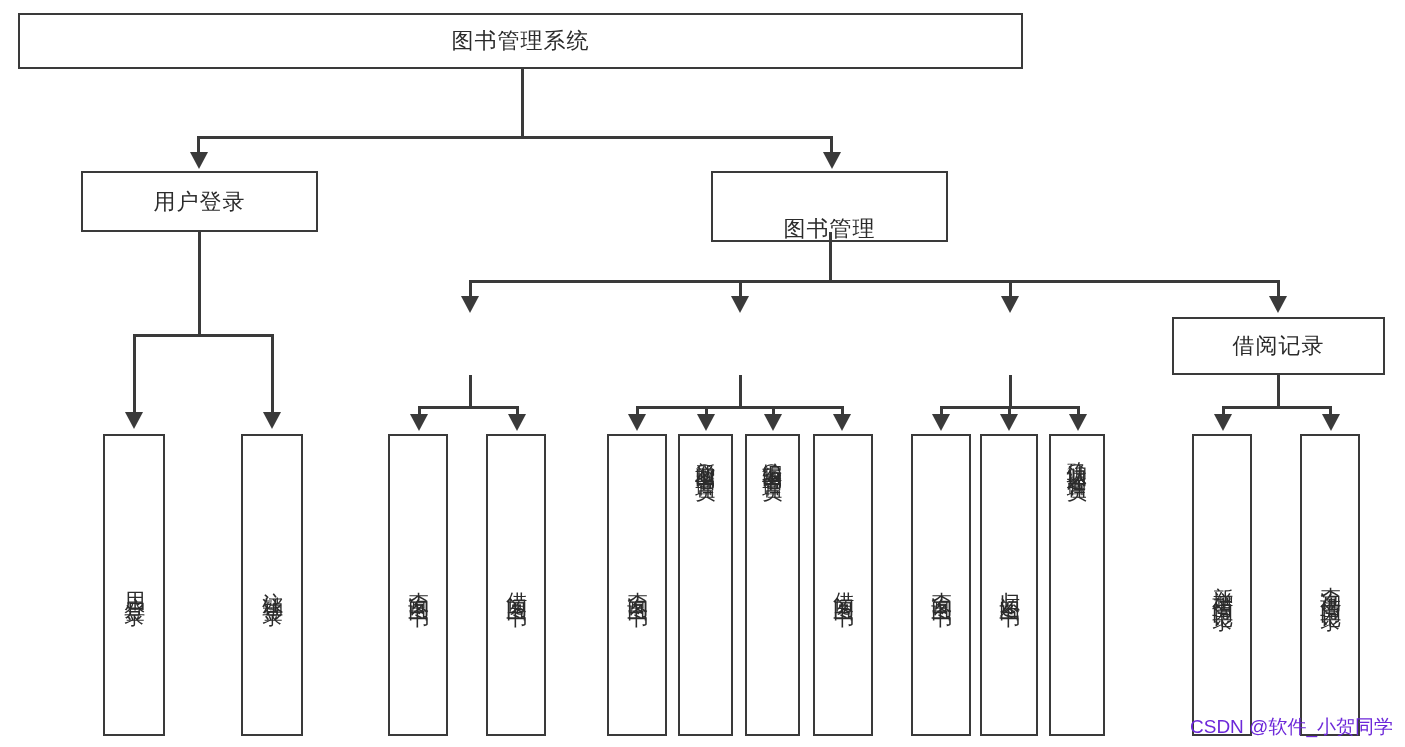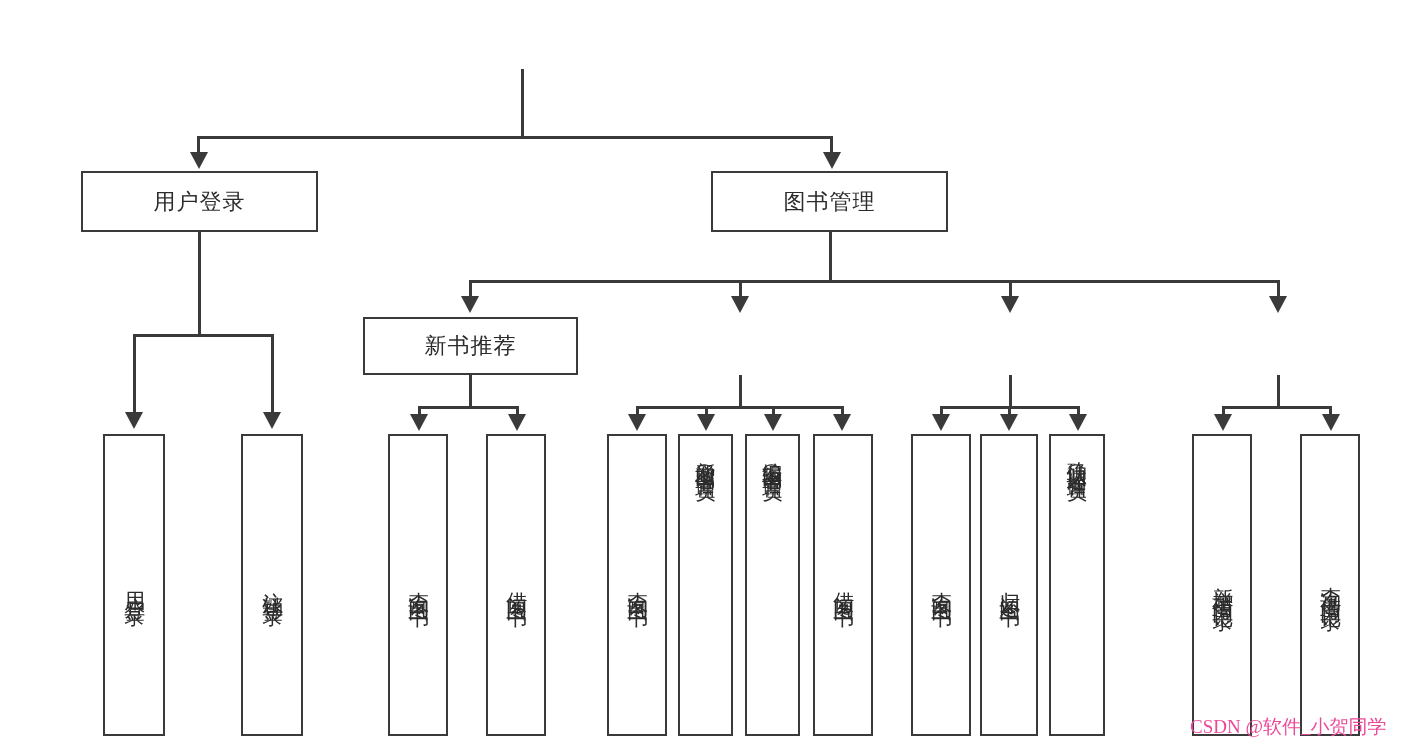--- a/index.html
+++ b/index.html
@@ -46,43 +46,46 @@
     position:absolute;
     width:0;height:0;
     border-left:9px solid transparent;
     border-right:9px solid transparent;
     border-top:17px solid #3a3a3a;
   }
 
   
   #watermark{
     position:absolute;
-    color:#ec4899;
+    color:#6d28d9;
     font-size:19px;
     white-space:nowrap;
-    font-family:Liberation Serif, serif;
+    font-family:Liberation Sans, sans-serif;
   }
 </style>
 </head>
 <body>
 
 <div id="canvas">
 
+  <div class="node h" style="left:18px;top:13px;width:1005px;height:56px;">
+    <span>图书管理系统</span>
+  </div>
 
   <div class="ln vl" style="left:521px;top:69px;height:68px;"></div>
   <div class="ln hl" style="left:197px;top:136px;width:636px;"></div>
   <div class="ln vl" style="left:197px;top:136px;height:16px;"></div>
   <div class="ln vl" style="left:830px;top:136px;height:16px;"></div>
   <div class="arrow" style="left:190px;top:152px;"></div>
   <div class="arrow" style="left:823px;top:152px;"></div>
 
   <div class="node h" style="left:81px;top:171px;width:237px;height:61px;">
     <span>用户登录</span>
   </div>
-  <div class="node h" style="left:711px;top:171px;width:237px;height:61px;">
+  <div class="node h" style="left:711px;top:171px;width:237px;height:71px;align-items:flex-end;">
     <span>图书管理</span>
   </div>
 
   <div class="ln vl" style="left:198px;top:232px;height:104px;"></div>
   <div class="ln hl" style="left:133px;top:334px;width:140px;"></div>
   <div class="ln vl" style="left:133px;top:334px;height:80px;"></div>
   <div class="ln vl" style="left:271px;top:334px;height:80px;"></div>
   <div class="arrow" style="left:125px;top:412px;"></div>
   <div class="arrow" style="left:263px;top:412px;"></div>
 
@@ -90,22 +93,22 @@
   <div class="ln hl" style="left:469px;top:280px;width:811px;"></div>
   <div class="ln vl" style="left:469px;top:280px;height:16px;"></div>
   <div class="ln vl" style="left:739px;top:280px;height:16px;"></div>
   <div class="ln vl" style="left:1009px;top:280px;height:16px;"></div>
   <div class="ln vl" style="left:1277px;top:280px;height:16px;"></div>
   <div class="arrow" style="left:461px;top:296px;"></div>
   <div class="arrow" style="left:731px;top:296px;"></div>
   <div class="arrow" style="left:1001px;top:296px;"></div>
   <div class="arrow" style="left:1269px;top:296px;"></div>
 
-  <div class="node h" style="left:363px;top:317px;width:215px;height:58px;">
-    <span>新书推荐</span>
+  <div class="node h" style="left:1172px;top:317px;width:213px;height:58px;">
+    <span>借阅记录</span>
   </div>
 
   <div class="ln vl" style="left:469px;top:375px;height:33px;"></div>
   <div class="ln hl" style="left:418px;top:406px;width:101px;"></div>
   <div class="ln vl" style="left:418px;top:406px;height:9px;"></div>
   <div class="ln vl" style="left:516px;top:406px;height:9px;"></div>
   <div class="arrow" style="left:410px;top:414px;"></div>
   <div class="arrow" style="left:508px;top:414px;"></div>
 
   <div class="ln vl" style="left:739px;top:375px;height:33px;"></div>

